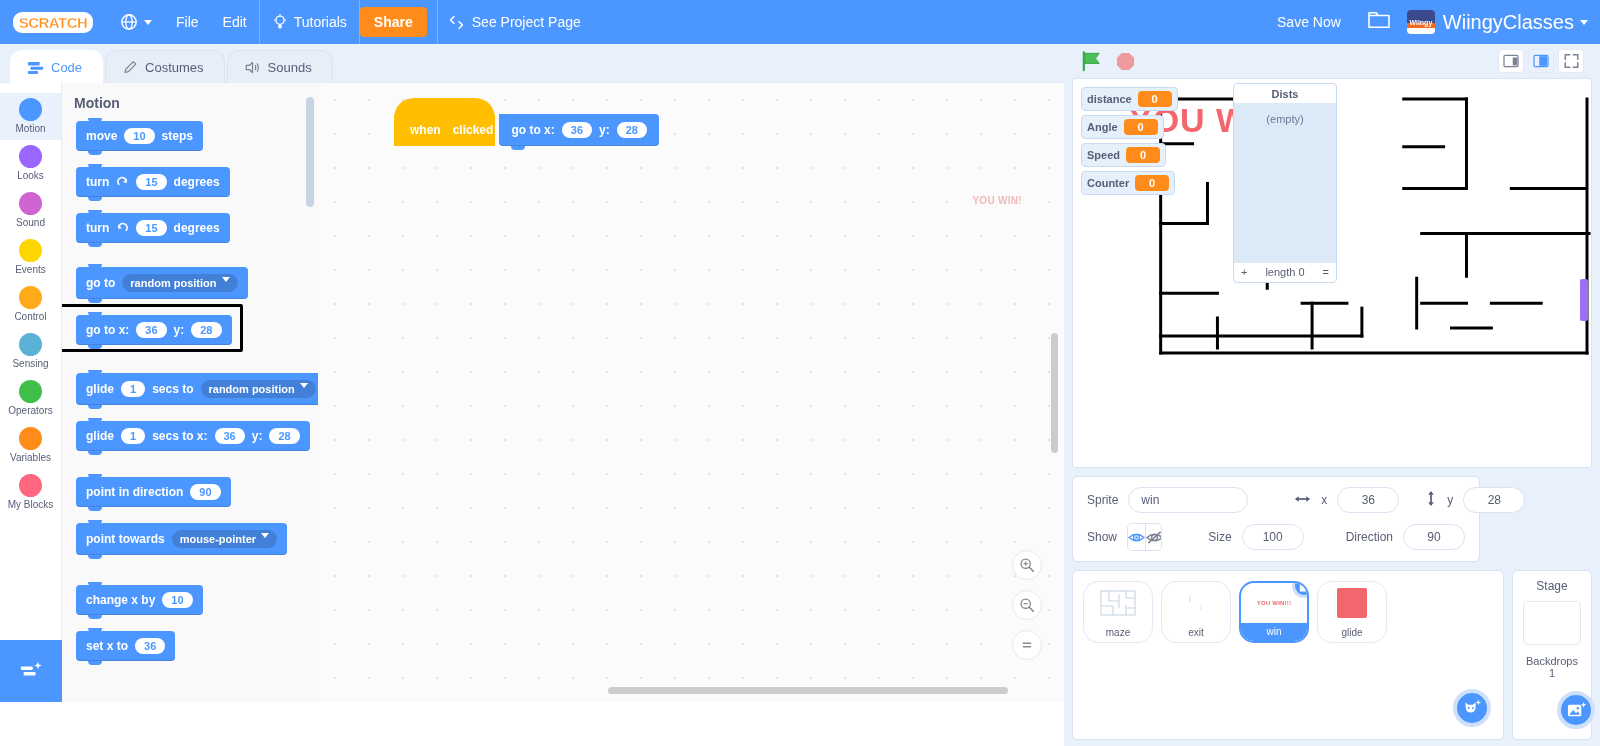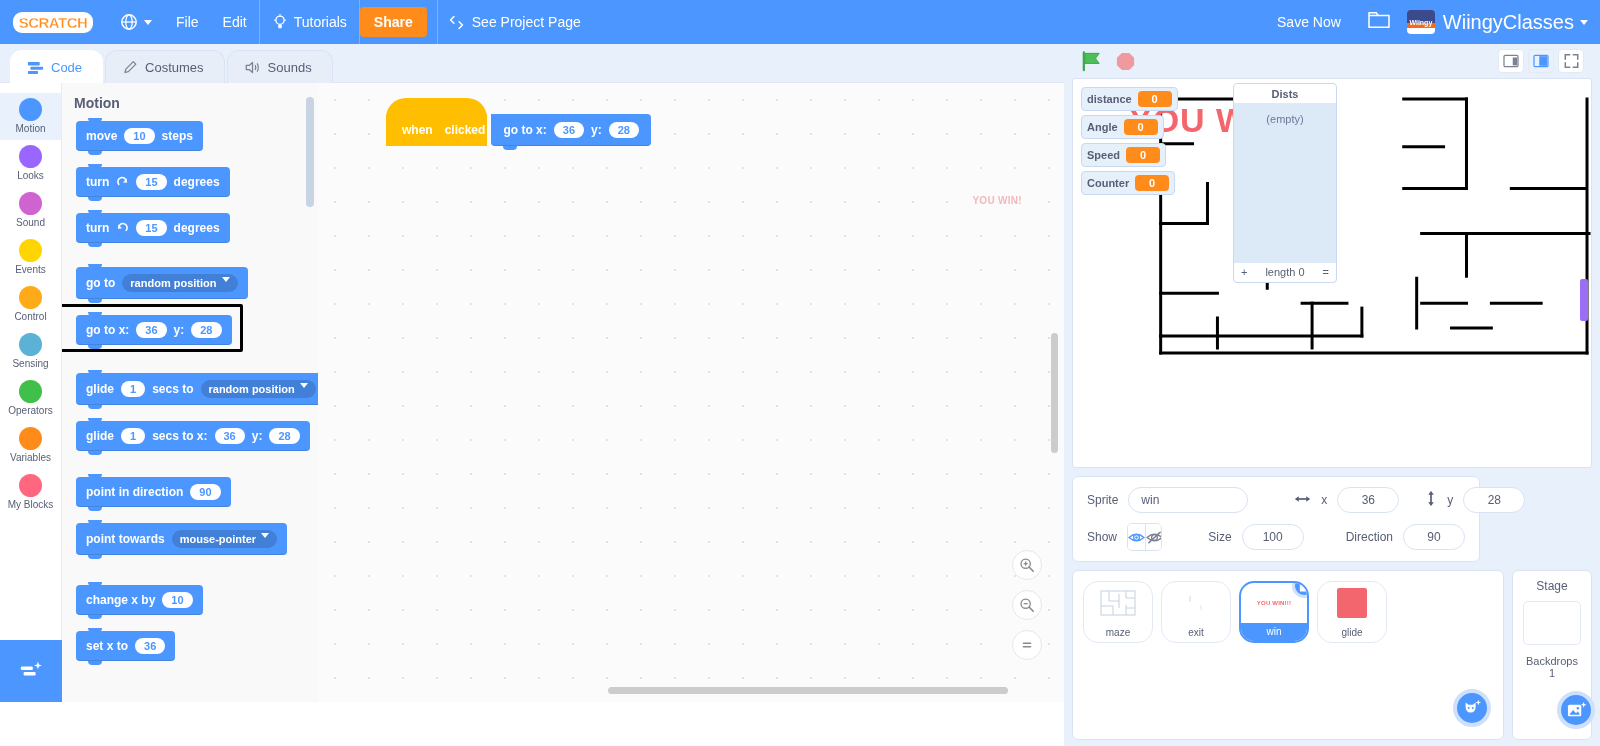--- a/index.html
+++ b/index.html
@@ -150,21 +150,21 @@
   
   .workspace {
     flex: 1; background: #fbfbfb; position: relative; overflow: hidden;
     background-image: radial-gradient(circle, #e3e3e3 1px, transparent 1px);
     background-size: 34px 34px;
   }
   .win-watermark {
     position: absolute; right: 42px; top: 112px;
     font-size: 10px; font-weight: bold; color: #f2b9bd; letter-spacing:0.3px;
   }
-  .script { position: absolute; left: 68px; top: 30px; }
+  .script { position: absolute; left: 76px; top: 30px; }
   .hat {
     position: relative; background: #ffbf00; color: #fff;
     font-size: 12px; font-weight: bold; padding: 9px 14px 9px 16px;
     border-radius: 4px 4px 0 0; display: inline-flex; align-items: center; gap: 6px;
     width: 101px;
   }
   .hat-top {
     position: absolute; top: -15px; left: 0; width: 101px; height: 20px;
     background: #ffbf00; border-radius: 40px 40px 0 0;
   }

